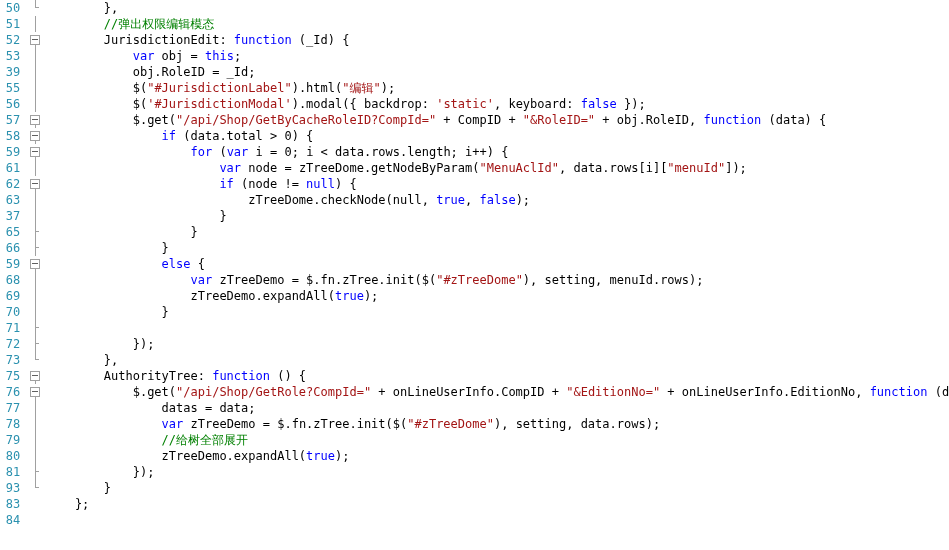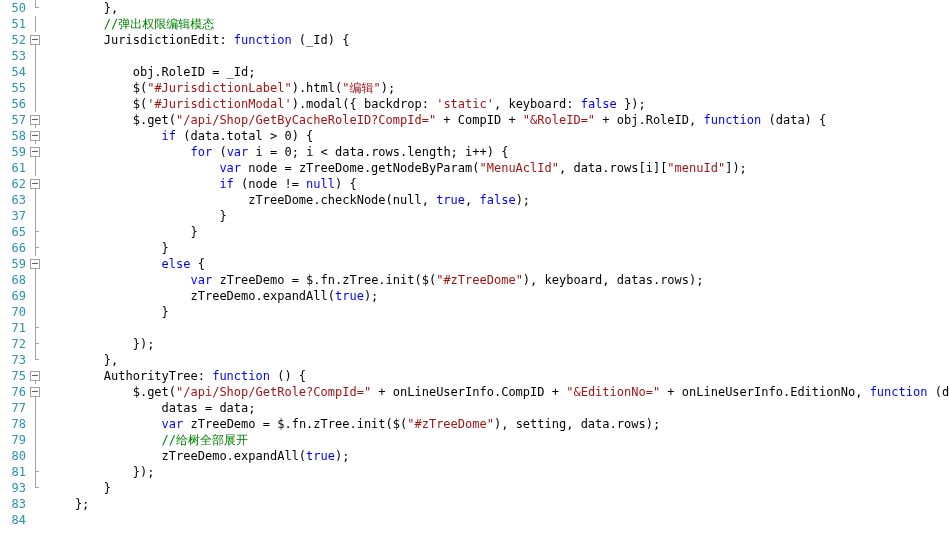--- a/index.html
+++ b/index.html
@@ -22,21 +22,21 @@
     height: 16px;
     line-height: 16px;
     white-space: pre;
   }
   
   .lnum {
     position: absolute;
     left: 0;
     top: 0;
     width: 26px;
-    text-align: right;
+    text-align: center;
     color: #2b91af;
     font-size: 12px;
     letter-spacing: 0px;
   }
   
   .fold {
     position: absolute;
     left: 28px;
     top: 0;
     width: 16px;
@@ -97,35 +97,35 @@
   .plain{ color: #000000; }
 </style>
 </head>
 <body>
 
 <div id="editor">
   <div id="rows">
       <div class="row"><span class="lnum">50</span><span class="fold"><span class="vline half-top"></span><span class="tick"></span></span><span class="code"><span class="plain">        },</span></span></div>
       <div class="row"><span class="lnum">51</span><span class="fold"><span class="vline"></span></span><span class="code"><span class="cmt">        //弹出权限编辑模态</span></span></div>
       <div class="row"><span class="lnum">52</span><span class="fold"><span class="vline half-bot"></span><span class="box"></span></span><span class="code"><span class="plain">        JurisdictionEdit: </span><span class="kw">function</span><span class="plain"> (_Id) {</span></span></div>
-      <div class="row"><span class="lnum">53</span><span class="fold"><span class="vline"></span></span></div>
-      <div class="row"><span class="lnum">54</span><span class="fold"><span class="vline"></span></span><span class="code"><span class="plain">            obj.RoleID = _Id;</span></span></div>
+      <div class="row"><span class="lnum">53</span><span class="fold"><span class="vline"></span></span><span class="code"><span class="plain">            </span><span class="kw">var</span><span class="plain"> obj = </span><span class="kw">this</span><span class="plain">;</span></span></div>
+      <div class="row"><span class="lnum">39</span><span class="fold"><span class="vline"></span></span><span class="code"><span class="plain">            obj.RoleID = _Id;</span></span></div>
       <div class="row"><span class="lnum">55</span><span class="fold"><span class="vline"></span></span><span class="code"><span class="plain">            $(</span><span class="str">"#JurisdictionLabel"</span><span class="plain">).html(</span><span class="str">"编辑"</span><span class="plain">);</span></span></div>
       <div class="row"><span class="lnum">56</span><span class="fold"><span class="vline"></span></span><span class="code"><span class="plain">            $(</span><span class="str">'#JurisdictionModal'</span><span class="plain">).modal({ backdrop: </span><span class="str">'static'</span><span class="plain">, keyboard: </span><span class="kw">false</span><span class="plain"> });</span></span></div>
       <div class="row"><span class="lnum">57</span><span class="fold"><span class="vline half-bot"></span><span class="box"></span></span><span class="code"><span class="plain">            $.get(</span><span class="str">"/api/Shop/GetByCacheRoleID?CompId="</span><span class="plain"> + CompID + </span><span class="str">"&amp;RoleID="</span><span class="plain"> + obj.RoleID, </span><span class="kw">function</span><span class="plain"> (data) {</span></span></div>
       <div class="row"><span class="lnum">58</span><span class="fold"><span class="vline half-bot"></span><span class="box"></span></span><span class="code"><span class="plain">                </span><span class="kw">if</span><span class="plain"> (data.total &gt; 0) {</span></span></div>
       <div class="row"><span class="lnum">59</span><span class="fold"><span class="vline half-bot"></span><span class="box"></span></span><span class="code"><span class="plain">                    </span><span class="kw">for</span><span class="plain"> (</span><span class="kw">var</span><span class="plain"> i = 0; i &lt; data.rows.length; i++) {</span></span></div>
       <div class="row"><span class="lnum">61</span><span class="fold"><span class="vline"></span></span><span class="code"><span class="plain">                        </span><span class="kw">var</span><span class="plain"> node = zTreeDome.getNodeByParam(</span><span class="str">"MenuAclId"</span><span class="plain">, data.rows[i][</span><span class="str">"menuId"</span><span class="plain">]);</span></span></div>
       <div class="row"><span class="lnum">62</span><span class="fold"><span class="vline half-bot"></span><span class="box"></span></span><span class="code"><span class="plain">                        </span><span class="kw">if</span><span class="plain"> (node != </span><span class="kw">null</span><span class="plain">) {</span></span></div>
       <div class="row"><span class="lnum">63</span><span class="fold"><span class="vline"></span></span><span class="code"><span class="plain">                            zTreeDome.checkNode(null, </span><span class="kw">true</span><span class="plain">, </span><span class="kw">false</span><span class="plain">);</span></span></div>
       <div class="row"><span class="lnum">37</span><span class="fold"><span class="vline"></span></span><span class="code"><span class="plain">                        }</span></span></div>
       <div class="row"><span class="lnum">65</span><span class="fold"><span class="vline"></span><span class="tick"></span></span><span class="code"><span class="plain">                    }</span></span></div>
       <div class="row"><span class="lnum">66</span><span class="fold"><span class="vline"></span><span class="tick"></span></span><span class="code"><span class="plain">                }</span></span></div>
       <div class="row"><span class="lnum">59</span><span class="fold"><span class="vline half-bot"></span><span class="box"></span></span><span class="code"><span class="plain">                </span><span class="kw">else</span><span class="plain"> {</span></span></div>
-      <div class="row"><span class="lnum">68</span><span class="fold"><span class="vline"></span></span><span class="code"><span class="plain">                    </span><span class="kw">var</span><span class="plain"> zTreeDemo = $.fn.zTree.init($(</span><span class="str">"#zTreeDome"</span><span class="plain">), keyboard, datas.rows);</span></span></div>
+      <div class="row"><span class="lnum">68</span><span class="fold"><span class="vline"></span></span><span class="code"><span class="plain">                    </span><span class="kw">var</span><span class="plain"> zTreeDemo = $.fn.zTree.init($(</span><span class="str">"#zTreeDome"</span><span class="plain">), setting, menuId.rows);</span></span></div>
       <div class="row"><span class="lnum">69</span><span class="fold"><span class="vline"></span></span><span class="code"><span class="plain">                    zTreeDemo.expandAll(</span><span class="kw">true</span><span class="plain">);</span></span></div>
       <div class="row"><span class="lnum">70</span><span class="fold"><span class="vline"></span></span><span class="code"><span class="plain">                }</span></span></div>
       <div class="row"><span class="lnum">71</span><span class="fold"><span class="vline"></span><span class="tick"></span></span><span class="code"><span class="plain"></span></span></div>
       <div class="row"><span class="lnum">72</span><span class="fold"><span class="vline"></span><span class="tick"></span></span><span class="code"><span class="plain">            });</span></span></div>
       <div class="row"><span class="lnum">73</span><span class="fold"><span class="vline half-top"></span><span class="tick"></span></span><span class="code"><span class="plain">        },</span></span></div>
       <div class="row"><span class="lnum">75</span><span class="fold"><span class="vline half-bot"></span><span class="box"></span></span><span class="code"><span class="plain">        AuthorityTree: </span><span class="kw">function</span><span class="plain"> () {</span></span></div>
       <div class="row"><span class="lnum">76</span><span class="fold"><span class="vline half-bot"></span><span class="box"></span></span><span class="code"><span class="plain">            $.get(</span><span class="str">"/api/Shop/GetRole?CompId="</span><span class="plain"> + onLineUserInfo.CompID + </span><span class="str">"&amp;EditionNo="</span><span class="plain"> + onLineUserInfo.EditionNo, </span><span class="kw">function</span><span class="plain"> (data) {</span></span></div>
       <div class="row"><span class="lnum">77</span><span class="fold"><span class="vline"></span></span><span class="code"><span class="plain">                datas = data;</span></span></div>
       <div class="row"><span class="lnum">78</span><span class="fold"><span class="vline"></span></span><span class="code"><span class="plain">                </span><span class="kw">var</span><span class="plain"> zTreeDemo = $.fn.zTree.init($(</span><span class="str">"#zTreeDome"</span><span class="plain">), setting, data.rows);</span></span></div>
       <div class="row"><span class="lnum">79</span><span class="fold"><span class="vline"></span></span><span class="code"><span class="cmt">                //给树全部展开</span></span></div>

